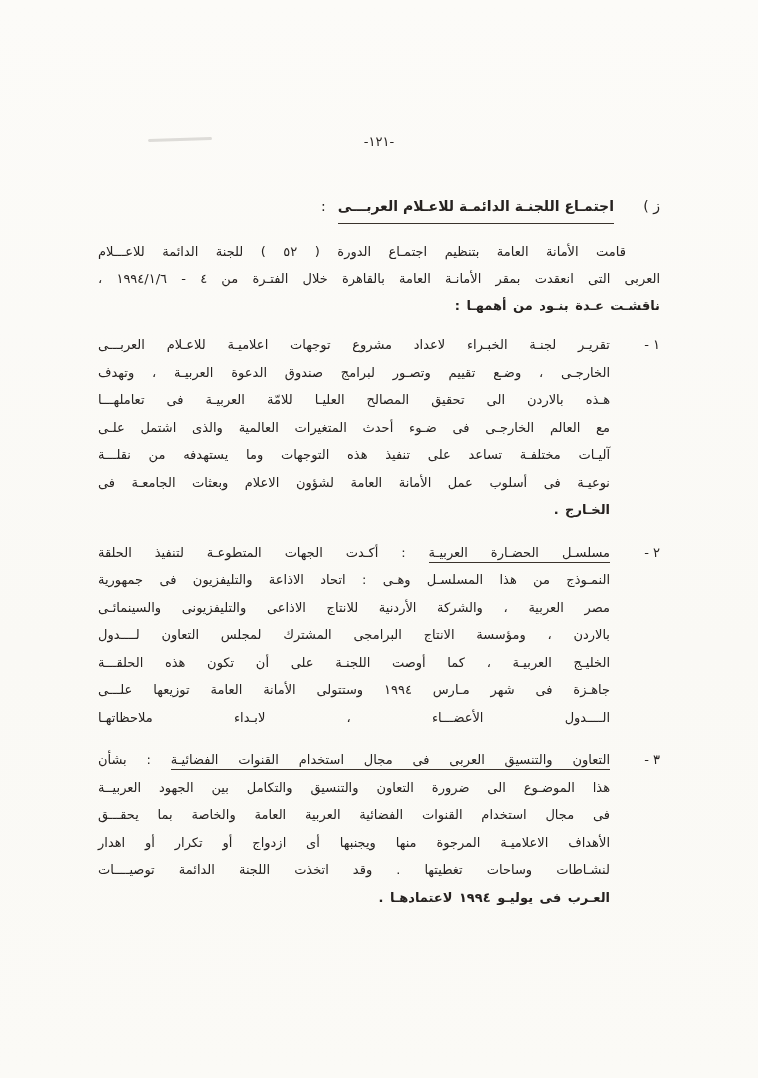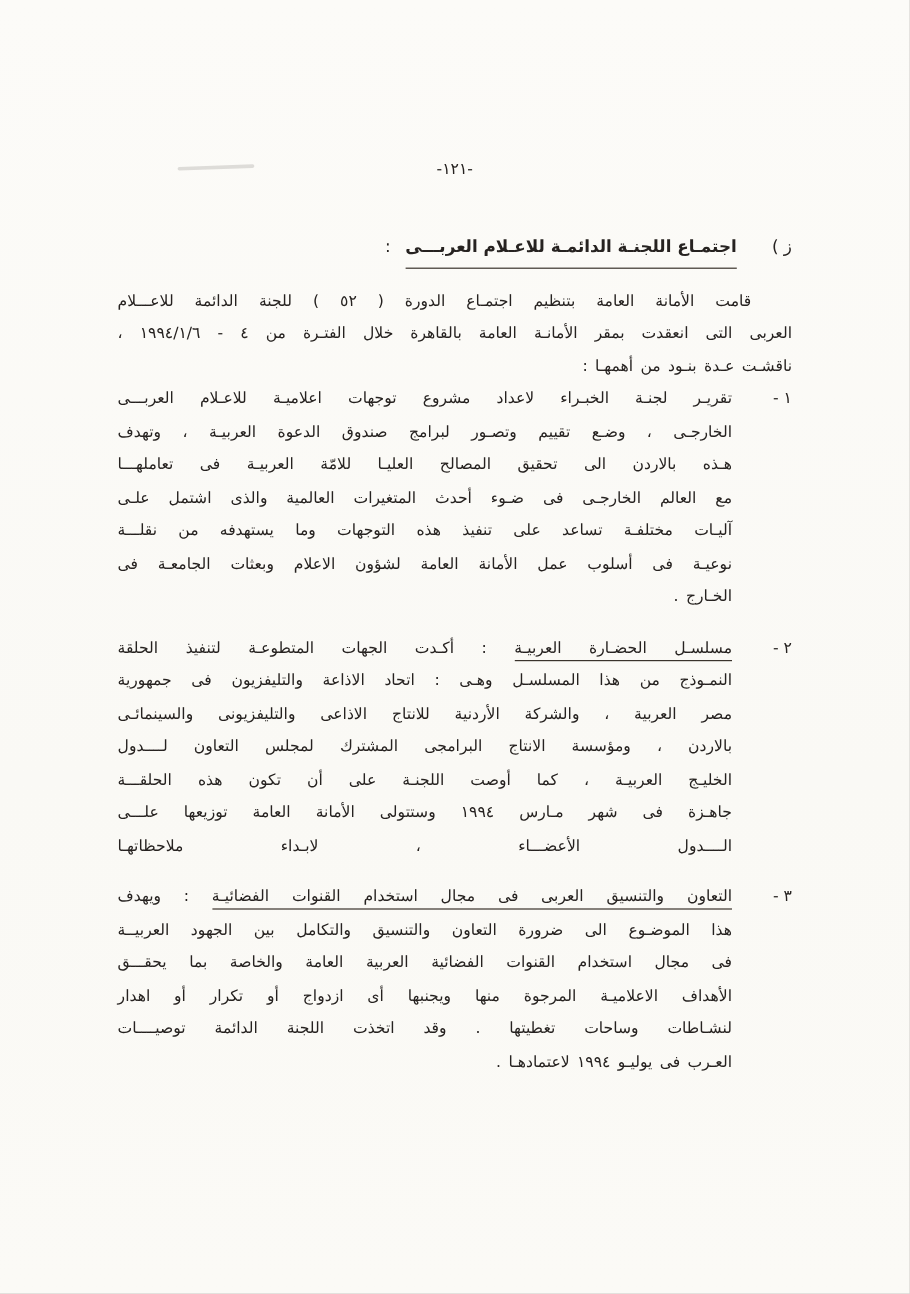--- a/index.html
+++ b/index.html
@@ -44,27 +44,28 @@
     margin-bottom: 14px;
     font-weight: bold;
   }
   .heading .marker { flex: none; width: 46px; font-weight: normal; }
   .heading .title { border-bottom: 1.5px solid #3a332c; padding-bottom: 3px; text-align: center; }
   .heading .colon { margin-right: 12px; font-weight: normal; }
 
   .intro {
     font-size: 13px;
     line-height: 27px;
+    margin-bottom: 12px;
   }
   .ln {
     text-align: justify;
     text-align-last: justify;
     word-spacing: 2px;
   }
-  .ln.end { text-align-last: right; }
+  .ln.end { text-align-last: right; font-weight: bold; }
   .ln.indent { padding-right: 34px; }
 
   .item {
     display: flex;
     font-size: 13px;
     line-height: 27.5px;
     margin-bottom: 15px;
   }
   .item .num { flex: none; width: 50px; }
   .item .body { flex: 1; min-width: 0; }
@@ -112,21 +113,21 @@
       <div class="ln">بالاردن ،  ومؤسسة الانتاج البرامجى المشترك لمجلس التعاون لــــدول</div>
       <div class="ln">الخليـج العربيـة ،  كما أوصت اللجنـة على أن تكون هذه الحلقـــة</div>
       <div class="ln">جاهـزة فى شهر مـارس ١٩٩٤ وستتولى الأمانة العامة توزيعها علـــى</div>
       <div class="ln">الــــدول الأعضـــاء ،  لابـداء  ملاحظاتهـا</div>
     </div>
   </div>
 
   <div class="item">
     <div class="num">٣ -</div>
     <div class="body">
-      <div class="ln"><span class="u">التعاون والتنسيق العربى فى مجال استخدام القنوات الفضائيـة</span><span> :  ويهدف</span></div>
+      <div class="ln"><span class="u">التعاون والتنسيق العربى فى مجال استخدام القنوات الفضائيـة</span><span> :  بشأن</span></div>
       <div class="ln">هذا الموضـوع الى ضرورة التعاون والتنسيق والتكامل بين الجهود العربيــة</div>
       <div class="ln">فى مجال استخدام القنوات الفضائية العربية العامة والخاصة بما يحقـــق</div>
       <div class="ln">الأهداف الاعلاميـة المرجوة منها ويجنبها أى ازدواج أو تكرار أو اهدار</div>
       <div class="ln">لنشـاطات وساحات تغطيتها .  وقد اتخذت اللجنة الدائمة توصيــــات</div>
       <div class="ln end">العـرب فى يوليـو ١٩٩٤ لاعتمادهـا .</div>
     </div>
   </div>
 
 </div>
 

